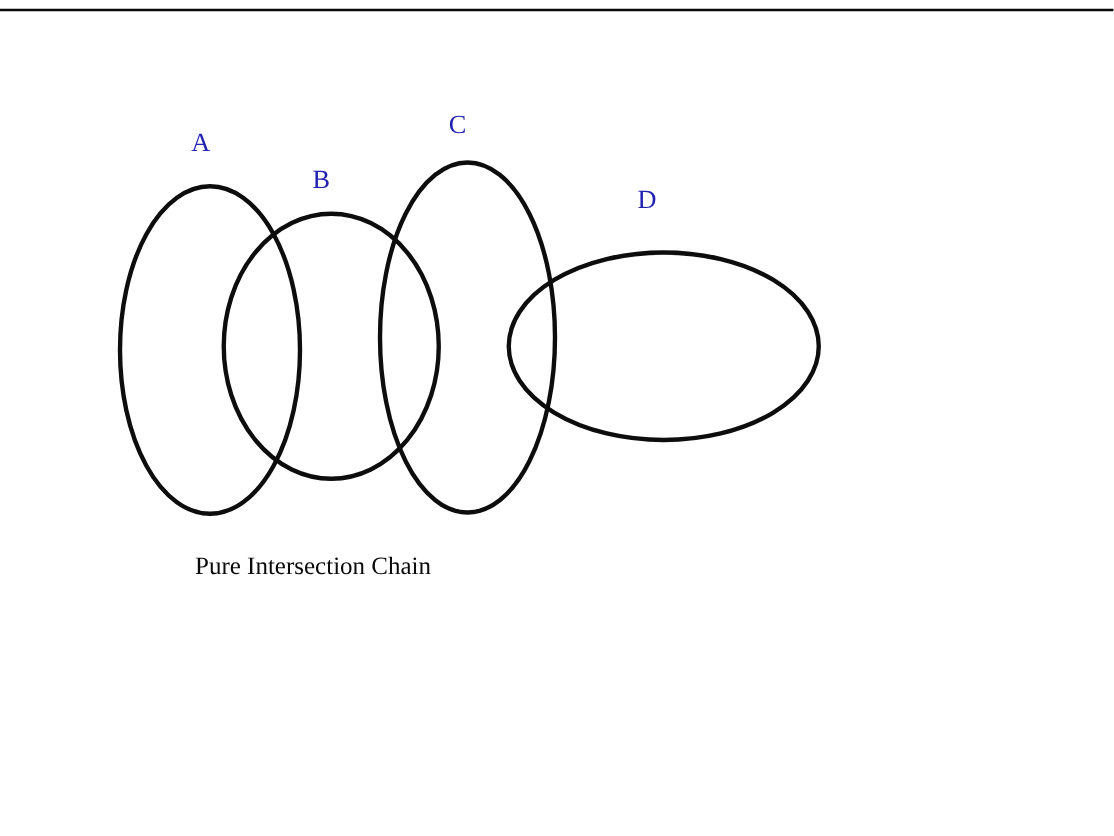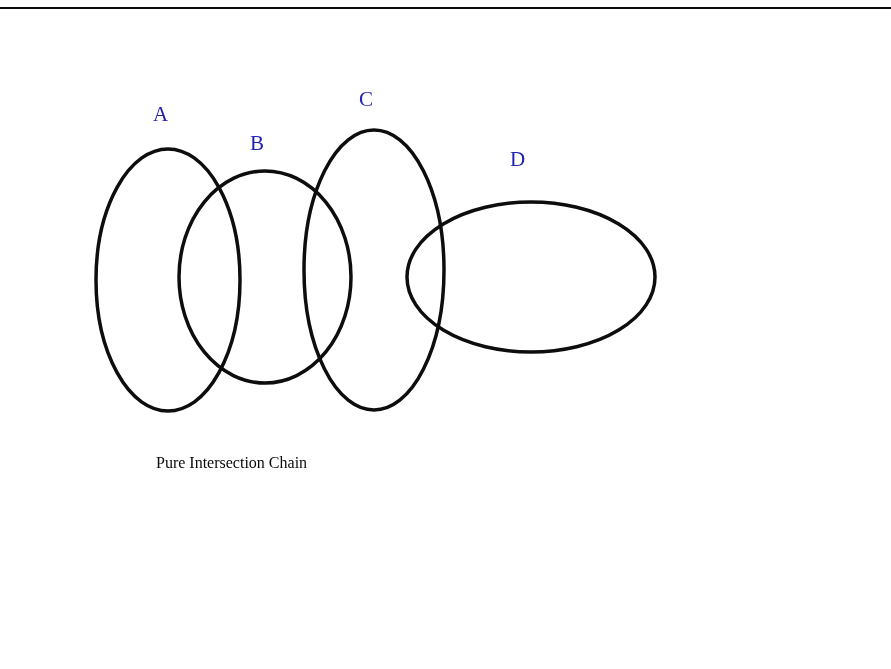--- a/index.html
+++ b/index.html
@@ -33,23 +33,23 @@
   .set-label {
     position: absolute;
     color: #2222b2;
     font-size: 21px;
     font-family: "Liberation Serif", serif;
     user-select: none;
   }
   .caption {
     position: absolute;
     left: 156px;
-    top: 454px;
+    top: 442px;
     color: #0a0a0a;
-    font-size: 16px;
+    font-size: 20px;
     font-family: "Liberation Serif", serif;
     user-select: none;
   }
   .label-a { left: 153px; top: 102px; }
   .label-b { left: 250px; top: 131px; }
   .label-c { left: 359px; top: 87px; }
   .label-d { left: 510px; top: 147px; }
 </style>
 </head>
 <body>

